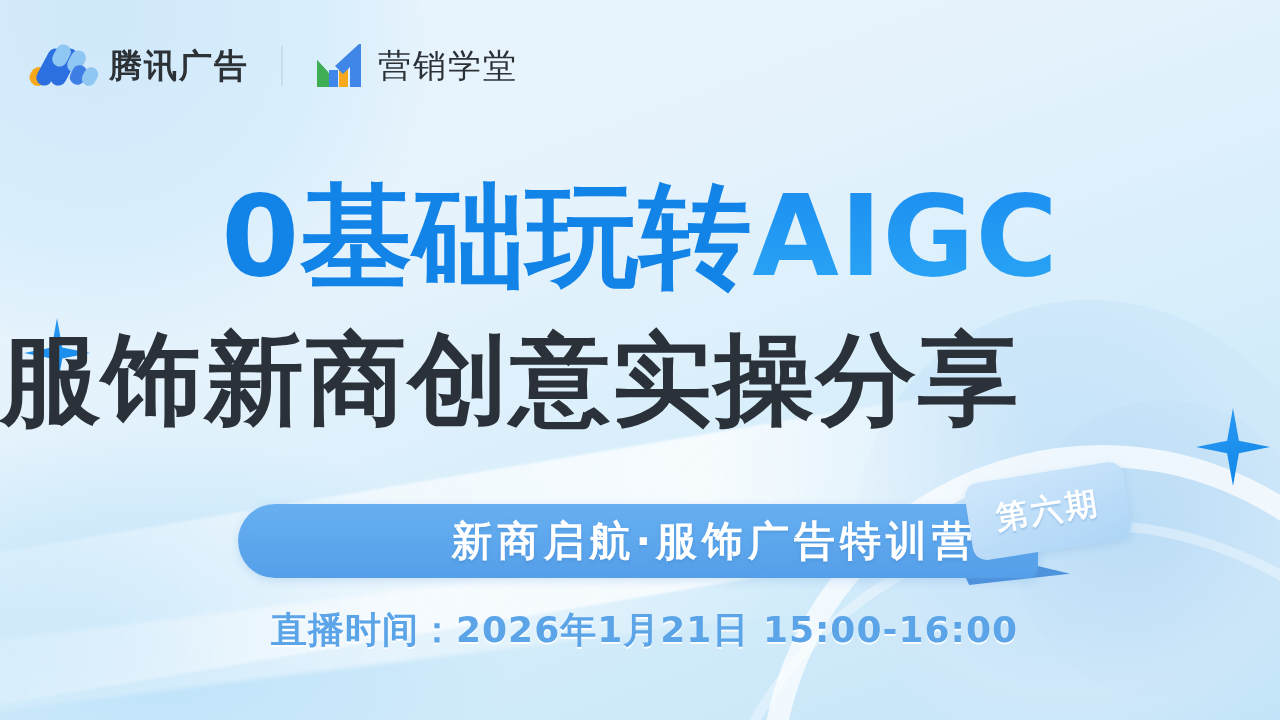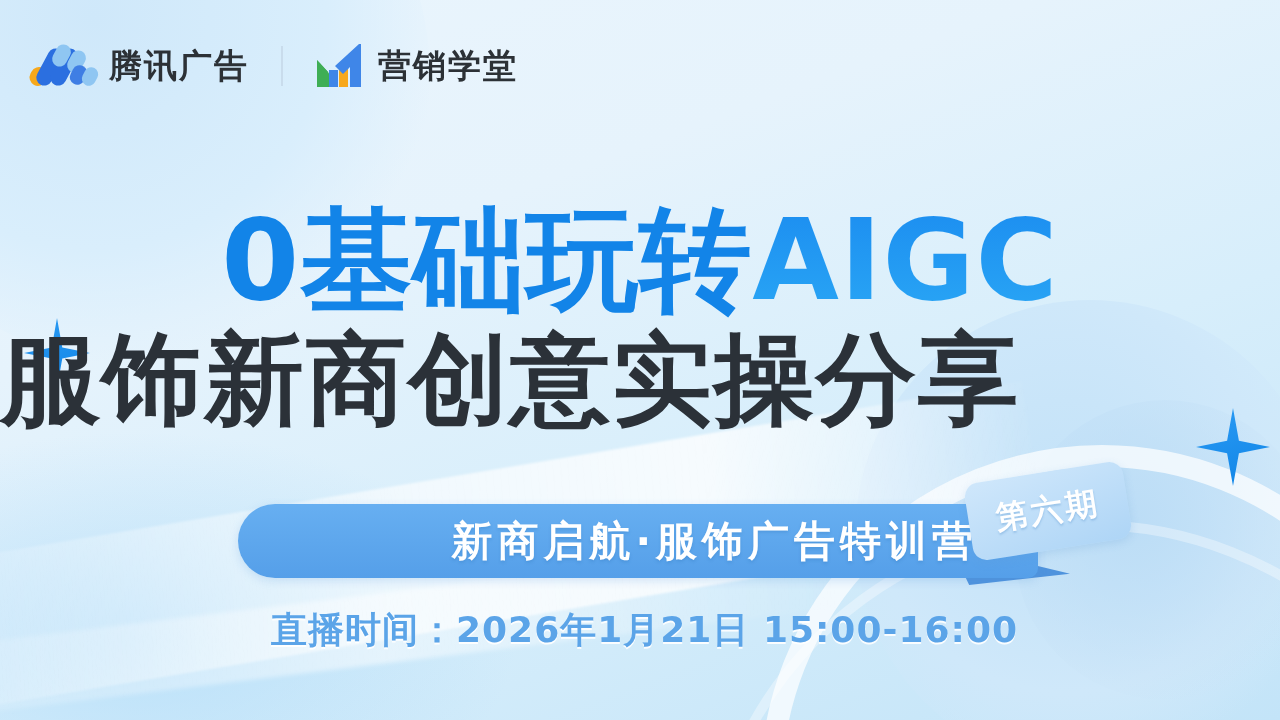--- a/index.html
+++ b/index.html
@@ -60,25 +60,25 @@
   .logo-tencent{display:flex;align-items:center;gap:17px;}
   .tx-mark{width:62px;height:42px;position:relative;}
   .tx-mark i{position:absolute;display:block;border-radius:11px;transform:rotate(28deg);}
   .logo-word{
     font-size:33px;font-weight:700;color:#2c3136;letter-spacing:2px;
     font-family:"Liberation Sans","DejaVu Sans",sans-serif;white-space:nowrap;
   }
   .divider{width:2px;height:40px;background:#c9dcec;margin:0 32px;}
   .logo-school{display:flex;align-items:center;gap:15px;}
   .mk-mark{width:48px;height:44px;position:relative;}
-  .logo-word2{font-size:33px;font-weight:700;color:#2c3136;letter-spacing:2px;white-space:nowrap;}
+  .logo-word2{font-size:33px;font-weight:400;color:#2c3136;letter-spacing:2px;white-space:nowrap;}
 
   
   .title1{
-    position:absolute;left:0;right:0;top:204px;text-align:center;
+    position:absolute;left:0;right:0;top:180px;text-align:center;
     font-size:112px;line-height:1;font-weight:900;letter-spacing:1px;
     font-family:"DejaVu Sans","Liberation Sans",sans-serif;
     color:#1284e8;white-space:nowrap;
   }
   .title1 .hl{
     background:linear-gradient(180deg,#1b8cf0 0%,#2aa7f5 100%);
     -webkit-background-clip:text;background-clip:text;color:transparent;
   }
   .title2{
     position:absolute;left:0;right:0;top:330px;text-align:left;

